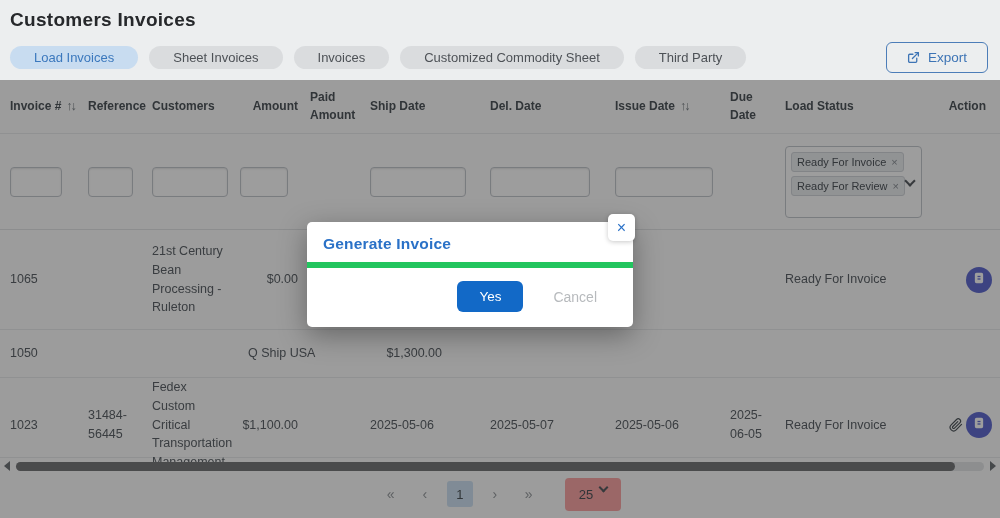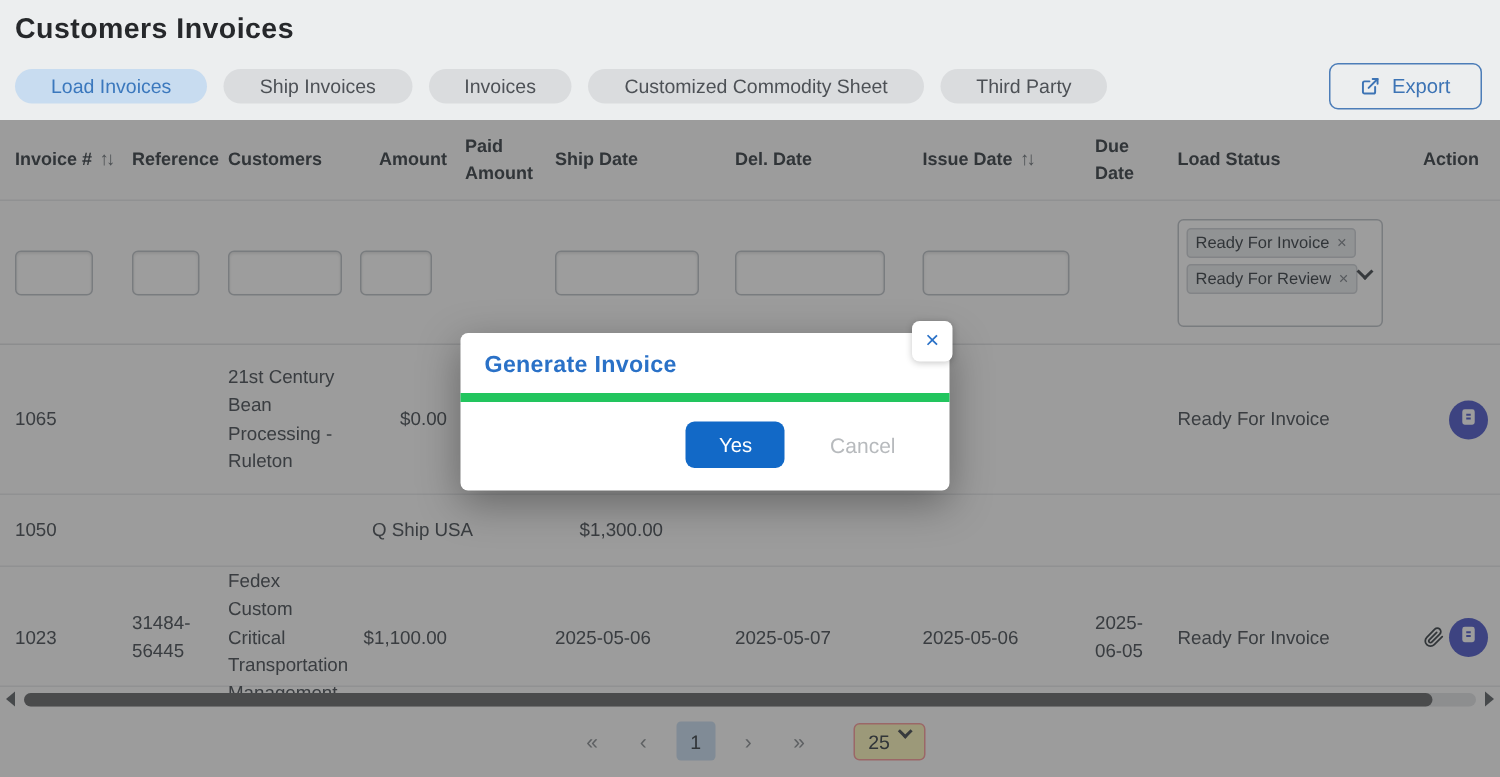--- a/index.html
+++ b/index.html
@@ -89,22 +89,22 @@
   .pagination { height:44px; display:flex; align-items:center; justify-content:center; gap:10px; padding-bottom:4px; }
   .pg-btn {
     background:transparent; border:none; color:#969a9e; font-size:14px; cursor:pointer;
     font-family:inherit; width:24px; height:26px;
   }
   .pg-current {
     background:#cfe2f3; color:#4b5258; border:none; width:26px; height:26px; border-radius:3px;
     font-family:inherit; font-size:13px; cursor:pointer;
   }
   .pg-size {
-    display:flex; align-items:flex-start; gap:7px; border:1px solid #fca5a5; border-radius:4px;
-    background:#fef9c3; padding:4px 9px; margin-left:14px; font-size:13px; color:#4b5258; cursor:pointer;
+    display:flex; align-items:flex-start; gap:7px; border:5px solid #fca5a5; border-radius:4px;
+    background:#fca5a5; padding:4px 9px; margin-left:14px; font-size:13px; color:#4b5258; cursor:pointer;
   }
   .pg-size .chev { width:7px; height:7px; border-right:2px solid #555a5f; border-bottom:2px solid #555a5f; transform:rotate(45deg); margin-top:-3px; }
 
   
   .backdrop { position:absolute; inset:0; background:rgba(10,10,10,.40); z-index:50; }
 
   
   .modal {
     position:absolute; left:307px; top:222px; width:326px; z-index:100;
     background:#fff; border-radius:5px; box-shadow:0 8px 28px rgba(0,0,0,.35);
@@ -132,21 +132,21 @@
 </head>
 <body>
 
 <div class="app">
 
   <div class="topbar">
     <div class="page-title">Customers Invoices</div>
     <div class="tabs-row">
       <div class="tabs">
         <button class="tab active">Load Invoices</button>
-        <button class="tab">Ship Invoices</button>
+        <button class="tab">Sheet Invoices</button>
         <button class="tab">Invoices</button>
         <button class="tab">Customized Commodity Sheet</button>
         <button class="tab">Third Party</button>
       </div>
       <button class="export-btn">
         <span>
           <svg width="13" height="13" viewBox="0 0 24 24" fill="none" stroke="#3d74b5" stroke-width="2.4" stroke-linecap="round" stroke-linejoin="round">
             <path d="M18 13v6a2 2 0 0 1-2 2H5a2 2 0 0 1-2-2V8a2 2 0 0 1 2-2h6"></path>
             <polyline points="15 3 21 3 21 9"></polyline>
             <line x1="10" y1="14" x2="21" y2="3"></line>

